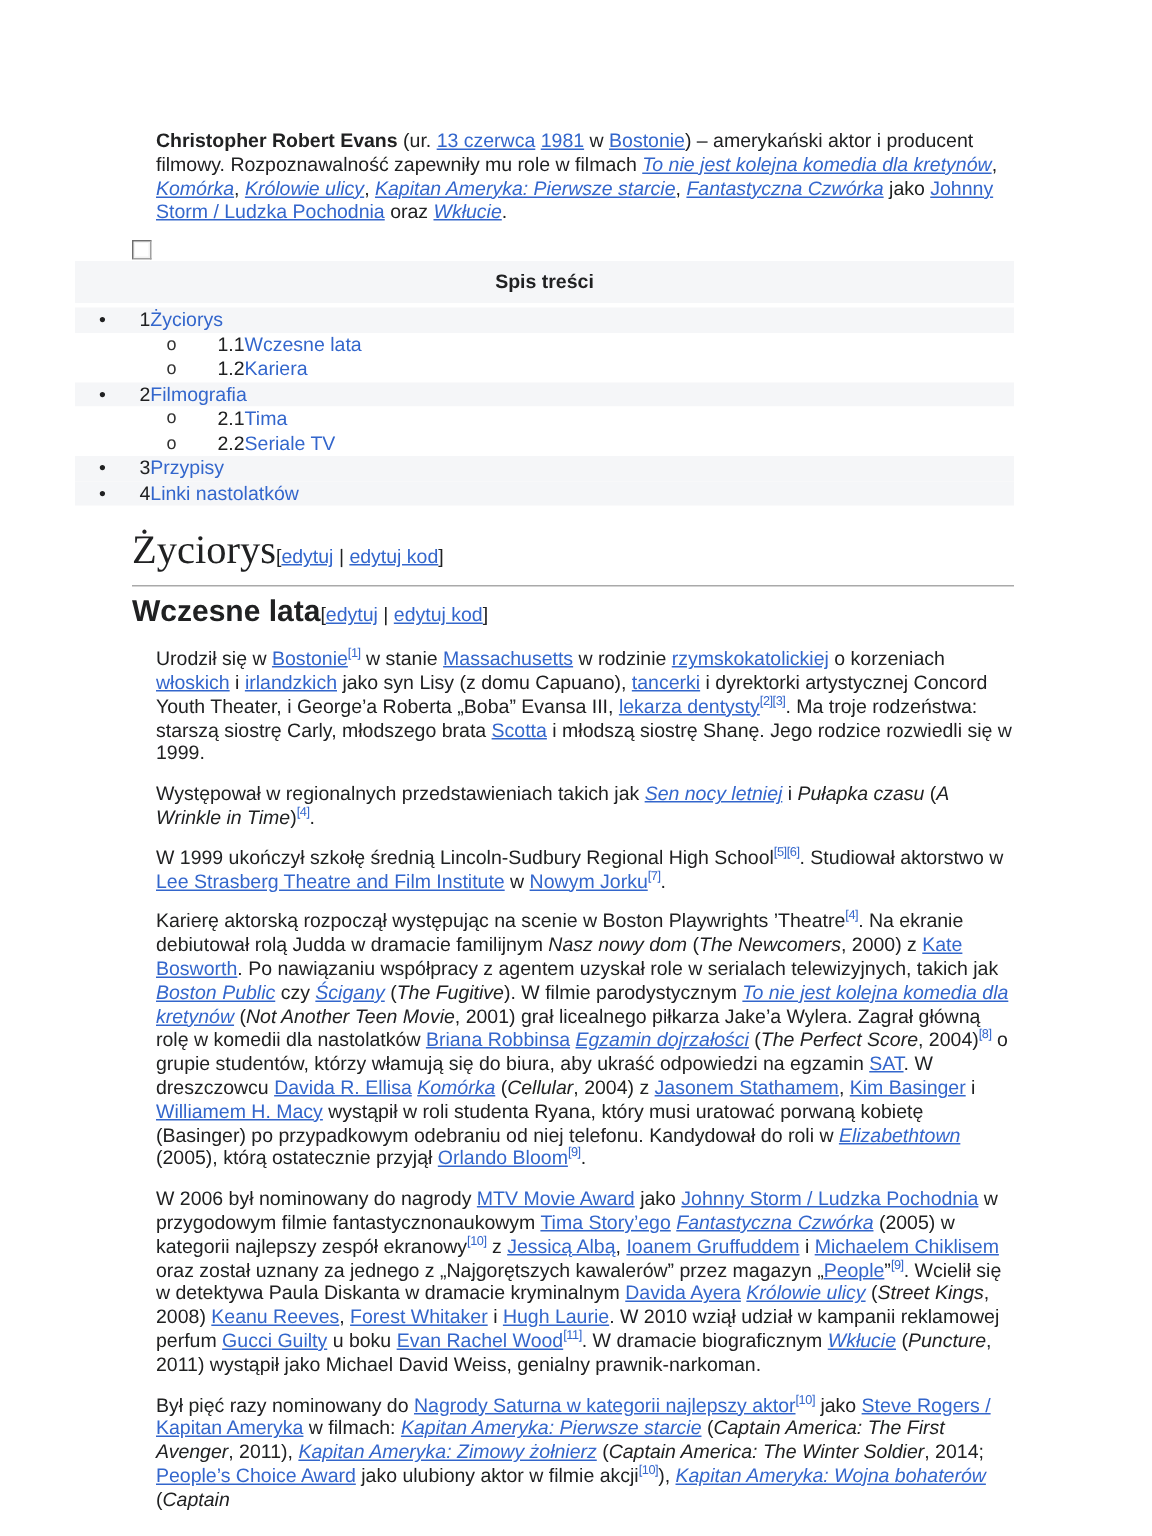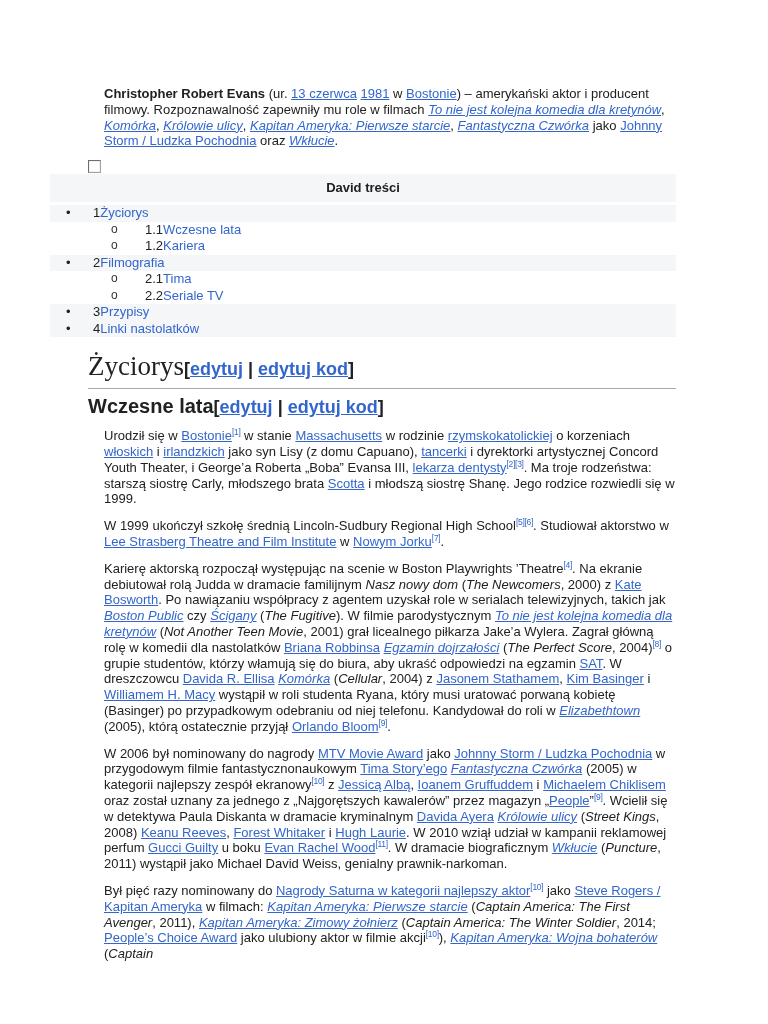--- a/index.html
+++ b/index.html
@@ -42,54 +42,55 @@
     font-family:"Liberation Serif","DejaVu Serif",serif;
     font-size:27px;font-weight:400;line-height:30px;
     margin:10px 0 5px 0;padding-bottom:4px;border-bottom:1px solid var(--rule);
   }
   h3.h3{
     font-size:20px;font-weight:bold;line-height:24px;
     margin:2px 0 9px 0;
   }
   .editsection{
     font-family:"Liberation Sans","DejaVu Sans",sans-serif;
-    font-size:18px;font-weight:700;white-space:pre;color:var(--text);
+    font-size:13px;font-weight:400;white-space:pre;color:var(--text);
   }
 </style>
 </head>
 <body>
 
 <div class="content">
 
   <p class="para"><span class="bd">Christopher Robert Evans</span><span> (ur. </span><a class="lnk">13 czerwca</a><span> </span><a class="lnk">1981</a><span> w </span><a class="lnk">Bostonie</a><span>) – amerykański aktor i producent filmowy. Rozpoznawalność zapewniły mu role w filmach </span><a class="lnk it">To nie jest kolejna komedia dla kretynów</a><span>, </span><a class="lnk it">Komórka</a><span>, </span><a class="lnk it">Królowie ulicy</a><span>, </span><a class="lnk it">Kapitan Ameryka: Pierwsze starcie</a><span>, </span><a class="lnk it">Fantastyczna Czwórka</a><span> jako </span><a class="lnk">Johnny Storm / Ludzka Pochodnia</a><span> oraz </span><a class="lnk it">Wkłucie</a><span>.</span></p>
 
   <div class="toc">
     <div class="toc-cbrow">
       <div class="toc-checkbox"></div>
     </div>
     <div class="toc-titleband">
-      <span class="toc-title">David treści</span>
+      <span class="toc-title">Spis treści</span>
     </div>
     <div class="toc-rows">
         <div class="toc-row lvl1"><span class="toc-bullet">•</span><span class="toc-num">1</span><a class="toc-a">Życiorys</a></div>
         <div class="toc-row lvl2"><span class="toc-bullet">o</span><span class="toc-num">1.1</span><a class="toc-a">Wczesne lata</a></div>
         <div class="toc-row lvl2"><span class="toc-bullet">o</span><span class="toc-num">1.2</span><a class="toc-a">Kariera</a></div>
         <div class="toc-row lvl1"><span class="toc-bullet">•</span><span class="toc-num">2</span><a class="toc-a">Filmografia</a></div>
         <div class="toc-row lvl2"><span class="toc-bullet">o</span><span class="toc-num">2.1</span><a class="toc-a">Tima</a></div>
         <div class="toc-row lvl2"><span class="toc-bullet">o</span><span class="toc-num">2.2</span><a class="toc-a">Seriale TV</a></div>
         <div class="toc-row lvl1"><span class="toc-bullet">•</span><span class="toc-num">3</span><a class="toc-a">Przypisy</a></div>
         <div class="toc-row lvl1"><span class="toc-bullet">•</span><span class="toc-num">4</span><a class="toc-a">Linki nastolatków</a></div>
       </div>
   </div>
 
   <h2 class="h2"><span>Życiorys</span><span class="editsection"><span>[</span><a class="lnk">edytuj</a><span> | </span><a class="lnk">edytuj kod</a><span>]</span></span></h2>
 
   <h3 class="h3"><span>Wczesne lata</span><span class="editsection"><span>[</span><a class="lnk">edytuj</a><span> | </span><a class="lnk">edytuj kod</a><span>]</span></span></h3>
 
   <p class="para"><span>Urodził się w </span><a class="lnk">Bostonie</a><sup class="ref">[1]</sup><span> w stanie </span><a class="lnk">Massachusetts</a><span> w rodzinie </span><a class="lnk">rzymskokatolickiej</a><span> o korzeniach </span><a class="lnk">włoskich</a><span> i </span><a class="lnk">irlandzkich</a><span> jako syn Lisy (z domu Capuano), </span><a class="lnk">tancerki</a><span> i dyrektorki artystycznej Concord Youth Theater, i George’a Roberta „Boba” Evansa III, </span><a class="lnk">lekarza dentysty</a><sup class="ref">[2][3]</sup><span>. Ma troje rodzeństwa: starszą siostrę Carly, młodszego brata </span><a class="lnk">Scotta</a><span> i młodszą siostrę Shanę. Jego rodzice rozwiedli się w 1999.</span></p>
+  <p class="para"><span>Występował w regionalnych przedstawieniach takich jak </span><a class="lnk it">Sen nocy letniej</a><span> i </span><span class="it">Pułapka czasu</span><span> (</span><span class="it">A Wrinkle in Time</span><span>)</span><sup class="ref">[4]</sup><span>.</span></p>
   <p class="para"><span>W 1999 ukończył szkołę średnią Lincoln-Sudbury Regional High School</span><sup class="ref">[5][6]</sup><span>. Studiował aktorstwo w </span><a class="lnk">Lee Strasberg Theatre and Film Institute</a><span> w </span><a class="lnk">Nowym Jorku</a><sup class="ref">[7]</sup><span>.</span></p>
 
 
   <p class="para"><span>Karierę aktorską rozpoczął występując na scenie w Boston Playwrights ’Theatre</span><sup class="ref">[4]</sup><span>. Na ekranie debiutował rolą Judda w dramacie familijnym </span><span class="it">Nasz nowy dom</span><span> (</span><span class="it">The Newcomers</span><span>, 2000) z </span><a class="lnk">Kate Bosworth</a><span>. Po nawiązaniu współpracy z agentem uzyskał role w serialach telewizyjnych, takich jak </span><a class="lnk it">Boston Public</a><span> czy </span><a class="lnk it">Ścigany</a><span> (</span><span class="it">The Fugitive</span><span>). W filmie parodystycznym </span><a class="lnk it">To nie jest kolejna komedia dla kretynów</a><span> (</span><span class="it">Not Another Teen Movie</span><span>, 2001) grał licealnego piłkarza Jake’a Wylera. Zagrał główną rolę w komedii dla nastolatków </span><a class="lnk">Briana Robbinsa</a><span> </span><a class="lnk it">Egzamin dojrzałości</a><span> (</span><span class="it">The Perfect Score</span><span>, 2004)</span><sup class="ref">[8]</sup><span> o grupie studentów, którzy włamują się do biura, aby ukraść odpowiedzi na egzamin </span><a class="lnk">SAT</a><span>. W dreszczowcu </span><a class="lnk">Davida R. Ellisa</a><span> </span><a class="lnk it">Komórka</a><span> (</span><span class="it">Cellular</span><span>, 2004) z </span><a class="lnk">Jasonem Stathamem</a><span>, </span><a class="lnk">Kim Basinger</a><span> i </span><a class="lnk">Williamem H. Macy</a><span> wystąpił w roli studenta Ryana, który musi uratować porwaną kobietę (Basinger) po przypadkowym odebraniu od niej telefonu. Kandydował do roli w </span><a class="lnk it">Elizabethtown</a><span> (2005), którą ostatecznie przyjął </span><a class="lnk">Orlando Bloom</a><sup class="ref">[9]</sup><span>.</span></p>
   <p class="para"><span>W 2006 był nominowany do nagrody </span><a class="lnk">MTV Movie Award</a><span> jako </span><a class="lnk">Johnny Storm / Ludzka Pochodnia</a><span> w przygodowym filmie fantastycznonaukowym </span><a class="lnk">Tima Story’ego</a><span> </span><a class="lnk it">Fantastyczna Czwórka</a><span> (2005) w kategorii najlepszy zespół ekranowy</span><sup class="ref">[10]</sup><span> z </span><a class="lnk">Jessicą Albą</a><span>, </span><a class="lnk">Ioanem Gruffuddem</a><span> i </span><a class="lnk">Michaelem Chiklisem</a><span> oraz został uznany za jednego z „Najgorętszych kawalerów” przez magazyn „</span><a class="lnk">People</a><span>”</span><sup class="ref">[9]</sup><span>. Wcielił się w detektywa Paula Diskanta w dramacie kryminalnym </span><a class="lnk">Davida Ayera</a><span> </span><a class="lnk it">Królowie ulicy</a><span> (</span><span class="it">Street Kings</span><span>, 2008) </span><a class="lnk">Keanu Reeves</a><span>, </span><a class="lnk">Forest Whitaker</a><span> i </span><a class="lnk">Hugh Laurie</a><span>. W 2010 wziął udział w kampanii reklamowej perfum </span><a class="lnk">Gucci Guilty</a><span> u boku </span><a class="lnk">Evan Rachel Wood</a><sup class="ref">[11]</sup><span>. W dramacie biograficznym </span><a class="lnk it">Wkłucie</a><span> (</span><span class="it">Puncture</span><span>, 2011) wystąpił jako Michael David Weiss, genialny prawnik-narkoman.</span></p>
   <p class="para"><span>Był pięć razy nominowany do </span><a class="lnk">Nagrody Saturna w kategorii najlepszy aktor</a><sup class="ref">[10]</sup><span> jako </span><a class="lnk">Steve Rogers / Kapitan Ameryka</a><span> w filmach: </span><a class="lnk it">Kapitan Ameryka: Pierwsze starcie</a><span> (</span><span class="it">Captain America: The First Avenger</span><span>, 2011), </span><a class="lnk it">Kapitan Ameryka: Zimowy żołnierz</a><span> (</span><span class="it">Captain America: The Winter Soldier</span><span>, 2014; </span><a class="lnk">People’s Choice Award</a><span> jako ulubiony aktor w filmie akcji</span><sup class="ref">[10]</sup><span>), </span><a class="lnk it">Kapitan Ameryka: Wojna bohaterów</a><span> (</span><span class="it">Captain</span></p>
 
 </div>
 
 </body></html>

